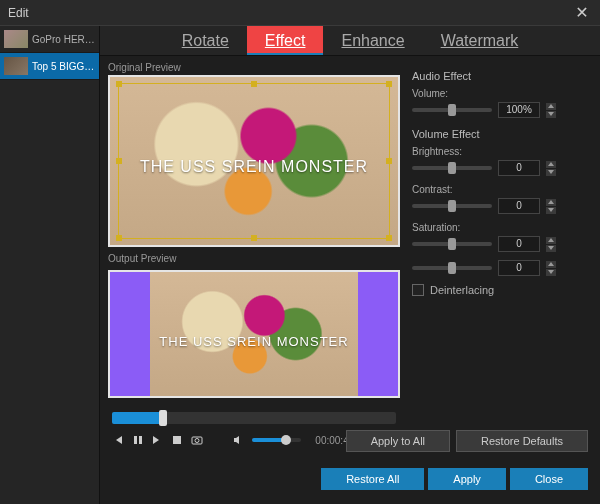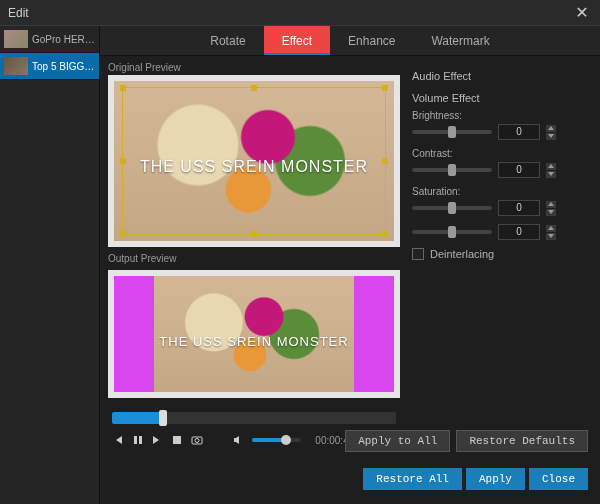--- a/index.html
+++ b/index.html
@@ -9,26 +9,26 @@
 .titlebar .close { color: #ccc; font-size: 16px; cursor: pointer; width: 20px; text-align: center; }
 .body { display: flex; height: 478px; }
 .sidebar { width: 100px; background: #252525; border-right: 1px solid #111; }
 .sidebar-item { display: flex; align-items: center; padding: 4px; gap: 4px; cursor: pointer; border-bottom: 1px solid #1a1a1a; }
 .sidebar-item.selected { background: #0b6aa8; color: #fff; }
 .thumb { width: 24px; height: 18px; background: linear-gradient(135deg,#a88,#886); flex-shrink: 0; }
 .thumb.t2 { background: linear-gradient(135deg,#654,#876); }
 .sidebar-label { font-size: 10px; white-space: nowrap; overflow: hidden; text-overflow: ellipsis; }
 .main { flex: 1; display: flex; flex-direction: column; background: #1e1e1e; }
 .tabs { display: flex; height: 30px; background: #252525; border-bottom: 1px solid #111; justify-content: center; gap: 0; }
-.tab { padding: 0 18px; line-height: 30px; color: #aaa; cursor: pointer; font-size: 12px; }
+.tab { padding: 0 18px; line-height: 30px; color: #aaa; cursor: pointer; font-size: 16px; text-decoration: underline; }
 .tab.active { background: #ef4444; color: #fff; border-bottom: 2px solid #1a7fb8; }
 .content { flex: 1; display: flex; padding: 6px 8px 0 8px; gap: 8px; }
 .previews { width: 292px; display: flex; flex-direction: column; }
 .plabel { font-size: 10px; color: #999; margin-bottom: 2px; }
-.preview-box { background: #d946ef; position: relative; border: 6px solid #e5e5e5; }
+.preview-box { background: #8b5cf6; position: relative; border: 2px solid #e5e5e5; }
 .preview-box.orig { height: 172px; }
 .preview-box.out { height: 128px; margin-top: 4px; }
 .food-img { position: absolute; inset: 0; background: 
  radial-gradient(circle at 30% 40%, #e8d8b0 0%, #e8d8b0 18%, transparent 19%),
  radial-gradient(circle at 55% 35%, #c41878 0%, #c41878 14%, transparent 15%),
  radial-gradient(circle at 70% 50%, #5a8c3a 0%, #5a8c3a 16%, transparent 17%),
  radial-gradient(circle at 48% 68%, #e89838 0%, #e89838 12%, transparent 13%),
  linear-gradient(180deg, #d4b896 0%, #c4a886 100%);
 }
 .food-img.out-img { left: 40px; right: 40px; }
@@ -55,21 +55,21 @@
 .ctrl-label { font-size: 10px; color: #aaa; margin-bottom: 3px; }
 .ctrl-line { display: flex; align-items: center; gap: 6px; }
 .slider-track { width: 80px; height: 4px; background: #444; position: relative; border-radius: 2px; }
 .slider-th { position: absolute; top: -4px; width: 8px; height: 12px; background: #999; border-radius: 2px; margin-left: -4px; }
 .val-box { width: 42px; height: 16px; background: #1a1a1a; border: 1px solid #444; color: #ccc; font-size: 10px; text-align: center; line-height: 14px; display: inline-block; }
 .spinner { display: flex; flex-direction: column; gap: 1px; }
 .spin-btn { width: 10px; height: 7px; background: #3a3a3a; display: flex; align-items: center; justify-content: center; cursor: pointer; }
 .spin-btn svg { display: block; }
 .checkbox-row { display: flex; align-items: center; gap: 6px; margin-top: 6px; }
 .checkbox { width: 12px; height: 12px; border: 1px solid #666; background: #222; }
-.btn { background: #3a3a3a; border: 1px solid #555; color: #ccc; padding: 4px 12px; font-size: 11px; cursor: pointer; font-family: Liberation Mono, monospace; }
+.btn { background: #3a3a3a; border: 1px solid #555; color: #ccc; padding: 4px 24px; font-size: 11px; cursor: pointer; }
 .btn.primary { background: #1a7fb8; border-color: #1a7fb8; color: #fff; }
 .side-buttons { position: absolute; right: 12px; bottom: 52px; display: flex; gap: 6px; }
 .bottom-buttons { position: absolute; right: 12px; bottom: 14px; display: flex; gap: 4px; }
 </style>
 </head>
 <body>
 
 <div class="titlebar">
   <span class="title">Edit</span>
   <span class="close">✕</span>
@@ -161,20 +161,41 @@
               <div class="vol-prog"></div>
               <div class="vol-thumb"></div>
             </div>
             <span class="time">00:00:43/00:05:39</span>
           </div>
         </div>
       </div>
 
       <div class="right-panel">
         <div class="section-title">Audio Effect</div>
+        <div class="ctrl-row">
+          <div class="ctrl-label">Volume:</div>
+          <div class="ctrl-line">
+            <div class="slider-track">
+                <div class="slider-th" style="left:50%"></div>
+              </div>
+            <span class="val-box">100%</span>
+            <div class="spinner">
+              <div class="spin-btn">
+                  <svg width="6" height="4">
+                    <path d="M0 4L3 0l3 4z" fill="#999"></path>
+                  </svg>
+                </div>
+              <div class="spin-btn">
+                  <svg width="6" height="4">
+                    <path d="M0 0l3 4 3-4z" fill="#999"></path>
+                  </svg>
+                </div>
+            </div>
+          </div>
+        </div>
 
         <div class="section-title" style="margin-top:10px">Volume Effect</div>
 
         <div class="ctrl-row">
           <div class="ctrl-label">Brightness:</div>
           <div class="ctrl-line">
             <div class="slider-track">
                 <div class="slider-th" style="left:50%"></div>
               </div>
             <span class="val-box">0</span>

